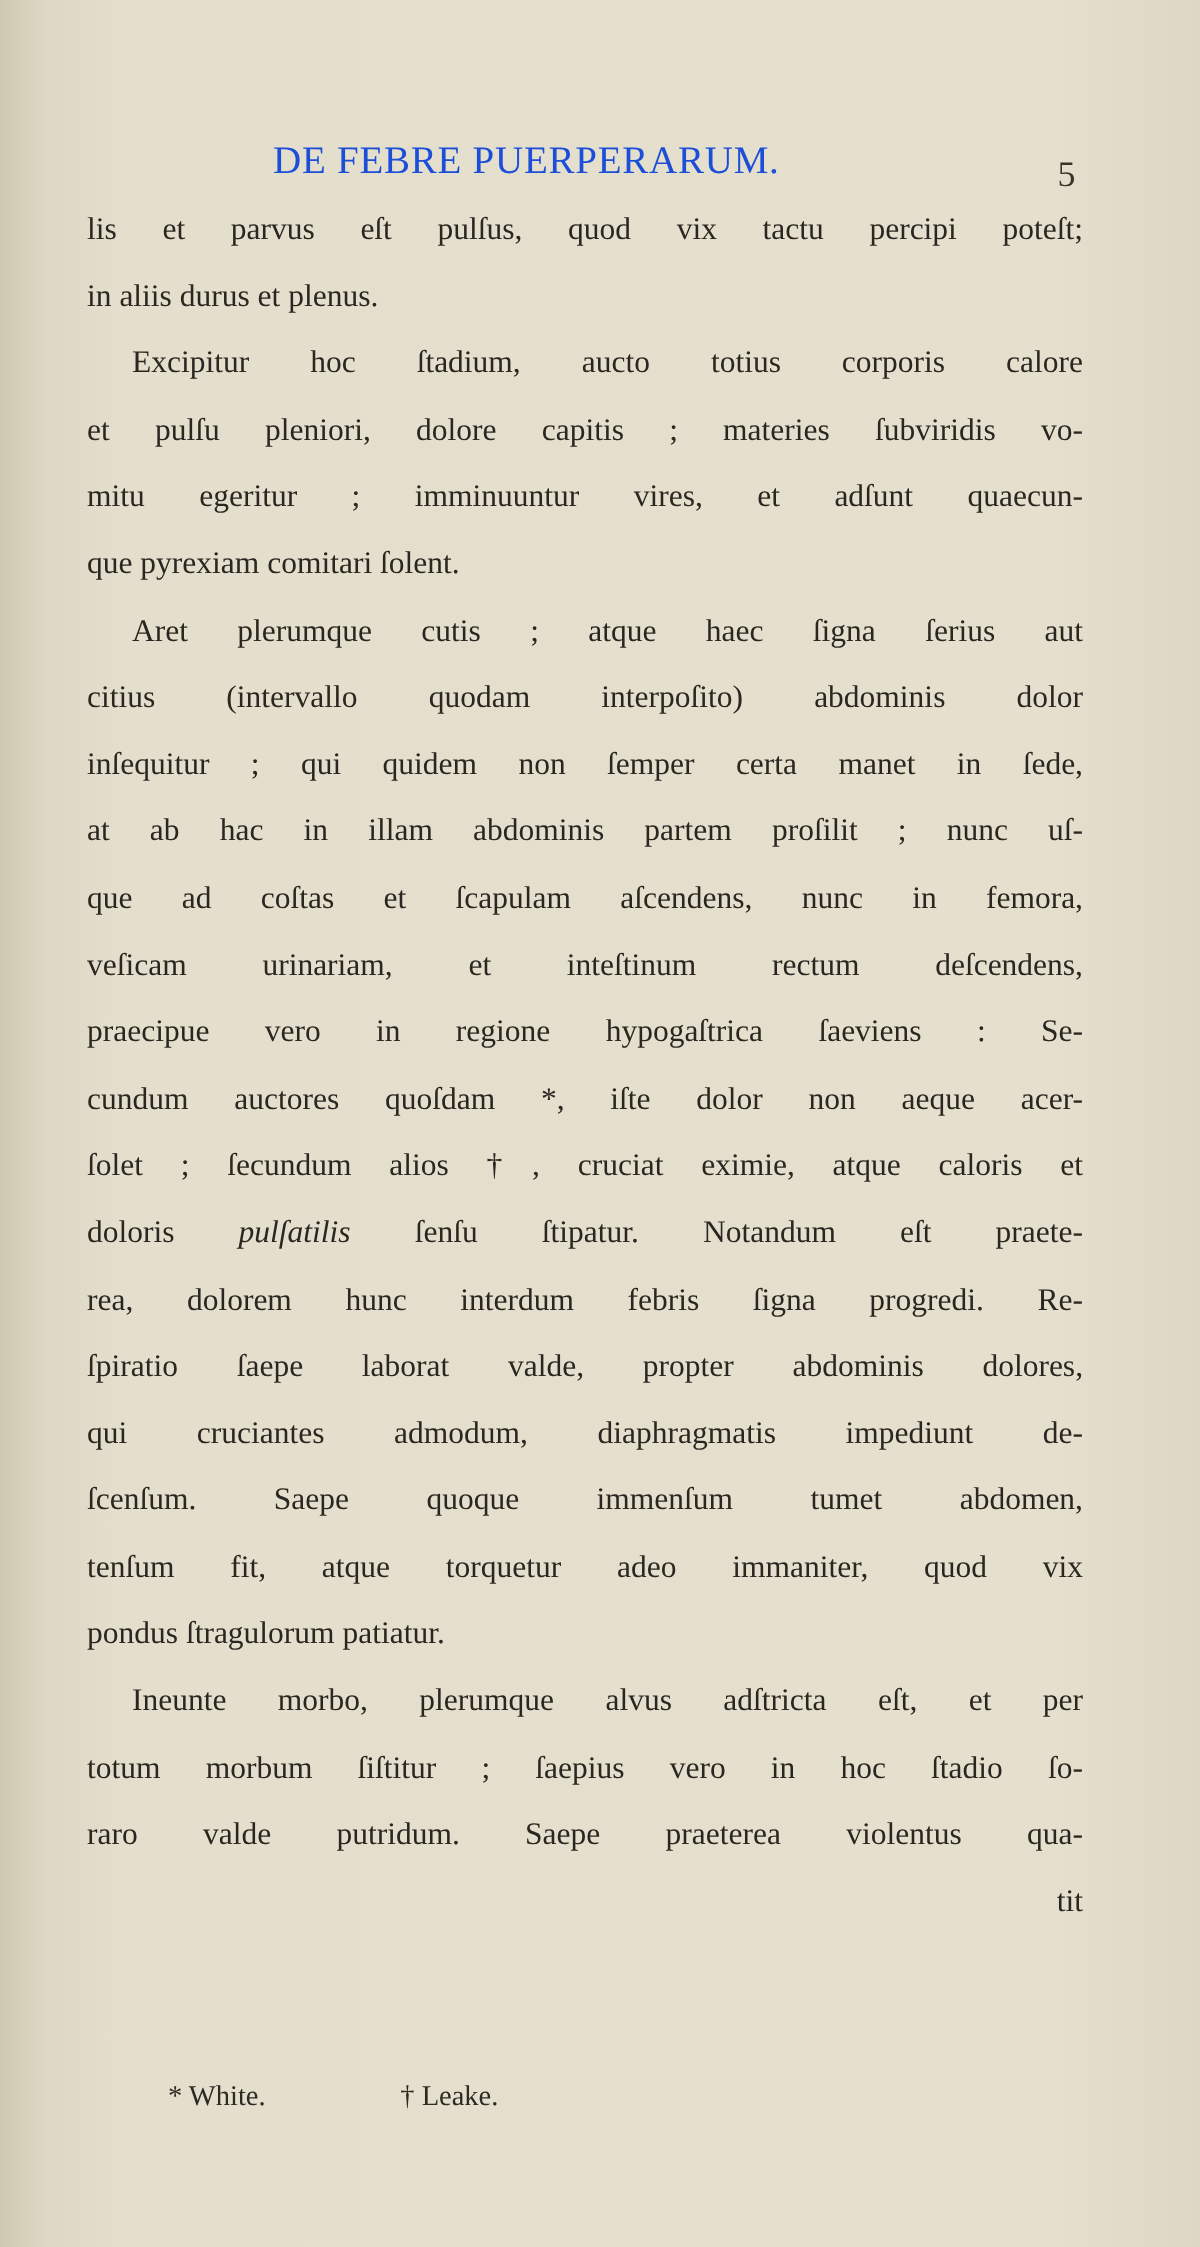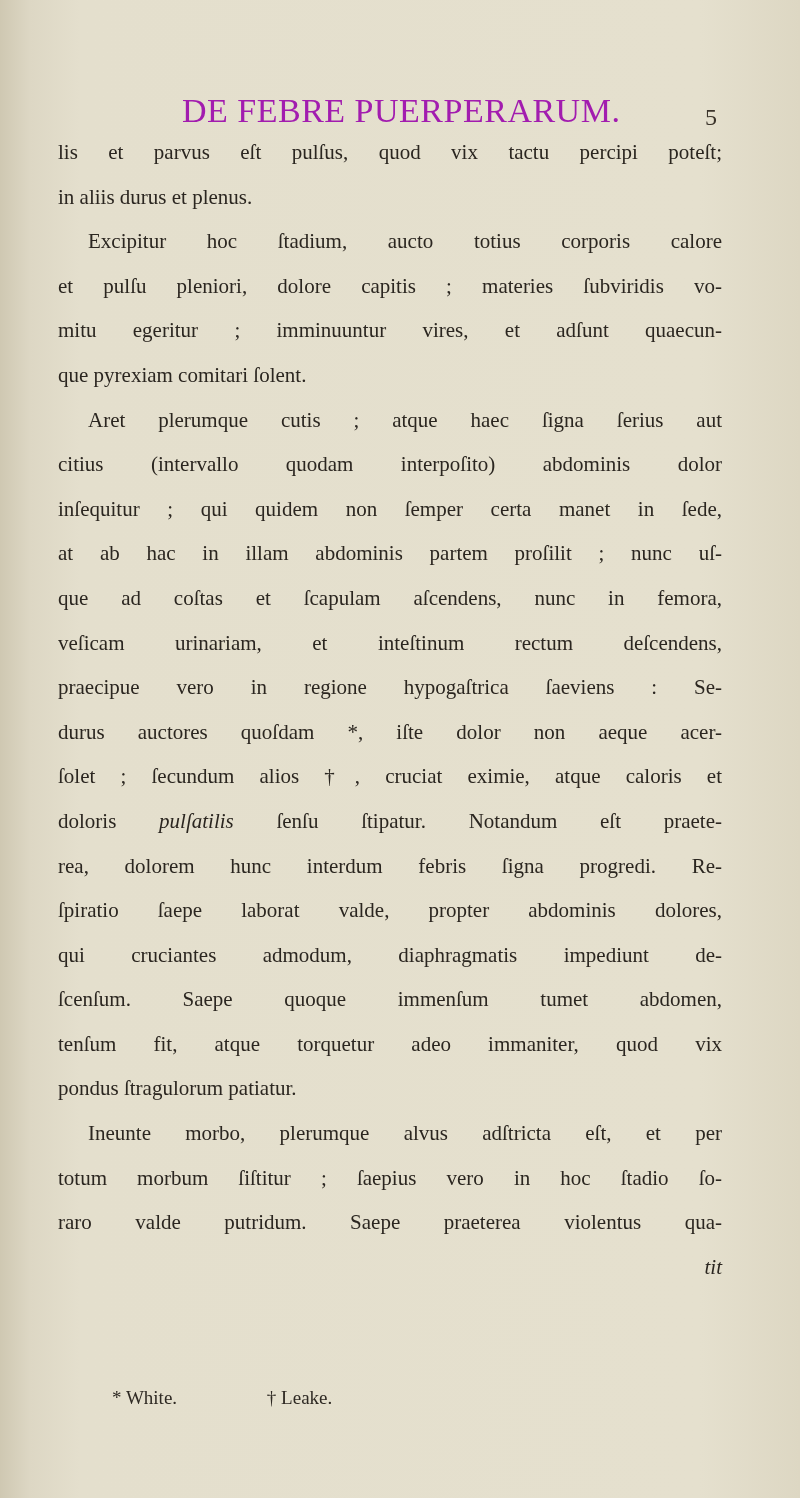--- a/index.html
+++ b/index.html
@@ -7,33 +7,33 @@
       width: 800px; height: 1498px; overflow: hidden;
       background: #e3ddcb;
       background-image: linear-gradient(90deg, #cfc8b2 0px, #ddd7c4 30px, #e4dfcd 80px, #e5e0ce 700px, #ddd7c3 800px);
       font-family: "Liberation Serif", "DejaVu Serif", serif;
       color: #2b2620;
       position: relative;
     }
     .page { position: absolute; left: 0; top: 0; width: 800px; height: 1498px; }
     .running-head {
       position: absolute; top: 92px; left: 182px;
-      font-size: 34px; letter-spacing: 0.5px; color: #a21caf;
+      font-size: 26px; letter-spacing: 0.5px; color: #1d4ed8;
     }
     .page-number {
       position: absolute; top: 104px; left: 705px; font-size: 24px; color: #3a332a;
     }
     .body-text {
       position: absolute; left: 58px; top: 130px; width: 664px;
       font-size: 21px; line-height: 44.6px;
     }
     .line { display: block; white-space: nowrap; text-align: justify; text-align-last: justify; height: 44.6px; }
     .line.last { text-align-last: left; font-family: Liberation Serif, serif; }
     .line.indent { padding-left: 30px; }
-    .line.right { text-align: right; text-align-last: right; font-style: italic; }
+    .line.right { text-align: right; text-align-last: right; }
     .italic { font-style: italic; }
     .footnotes {
       position: absolute; top: 1356px; left: 112px; font-size: 19px; color: #2e2923;
     }
     .footnotes span { display: inline-block; }
     .fn2 { margin-left: 85px; margin-top: 31px; }
   </style>
 </head>
 <body>
 
@@ -48,21 +48,21 @@
     <span class="line">et pulſu pleniori, dolore capitis ; materies ſubviridis vo-</span>
     <span class="line">mitu egeritur ; imminuuntur vires, et adſunt quaecun-</span>
     <span class="line last">que pyrexiam comitari ſolent.</span>
     <span class="line indent">Aret plerumque cutis ; atque haec ſigna ſerius aut</span>
     <span class="line">citius (intervallo quodam interpoſito) abdominis dolor</span>
     <span class="line">inſequitur ; qui quidem non ſemper certa manet in ſede,</span>
     <span class="line">at ab hac in illam abdominis partem proſilit ; nunc uſ-</span>
     <span class="line">que ad coſtas et ſcapulam aſcendens, nunc in femora,</span>
     <span class="line">veſicam urinariam, et inteſtinum rectum deſcendens,</span>
     <span class="line">praecipue vero in regione hypogaſtrica ſaeviens : Se-</span>
-    <span class="line">durus auctores quoſdam *, iſte dolor non aeque acer-</span>
+    <span class="line">cundum auctores quoſdam *, iſte dolor non aeque acer-</span>
     <span class="line">ſolet ; ſecundum alios †, cruciat eximie, atque caloris et</span>
     <span class="line"><span>doloris </span><span class="italic">pulſatilis</span><span> ſenſu ſtipatur. Notandum eſt praete-</span></span>
     <span class="line">rea, dolorem hunc interdum febris ſigna progredi. Re-</span>
     <span class="line">ſpiratio ſaepe laborat valde, propter abdominis dolores,</span>
     <span class="line">qui cruciantes admodum, diaphragmatis impediunt de-</span>
     <span class="line">ſcenſum. Saepe quoque immenſum tumet abdomen,</span>
     <span class="line">tenſum fit, atque torquetur adeo immaniter, quod vix</span>
     <span class="line last">pondus ſtragulorum patiatur.</span>
     <span class="line indent">Ineunte morbo, plerumque alvus adſtricta eſt, et per</span>
     <span class="line">totum morbum ſiſtitur ; ſaepius vero in hoc ſtadio ſo-</span>

